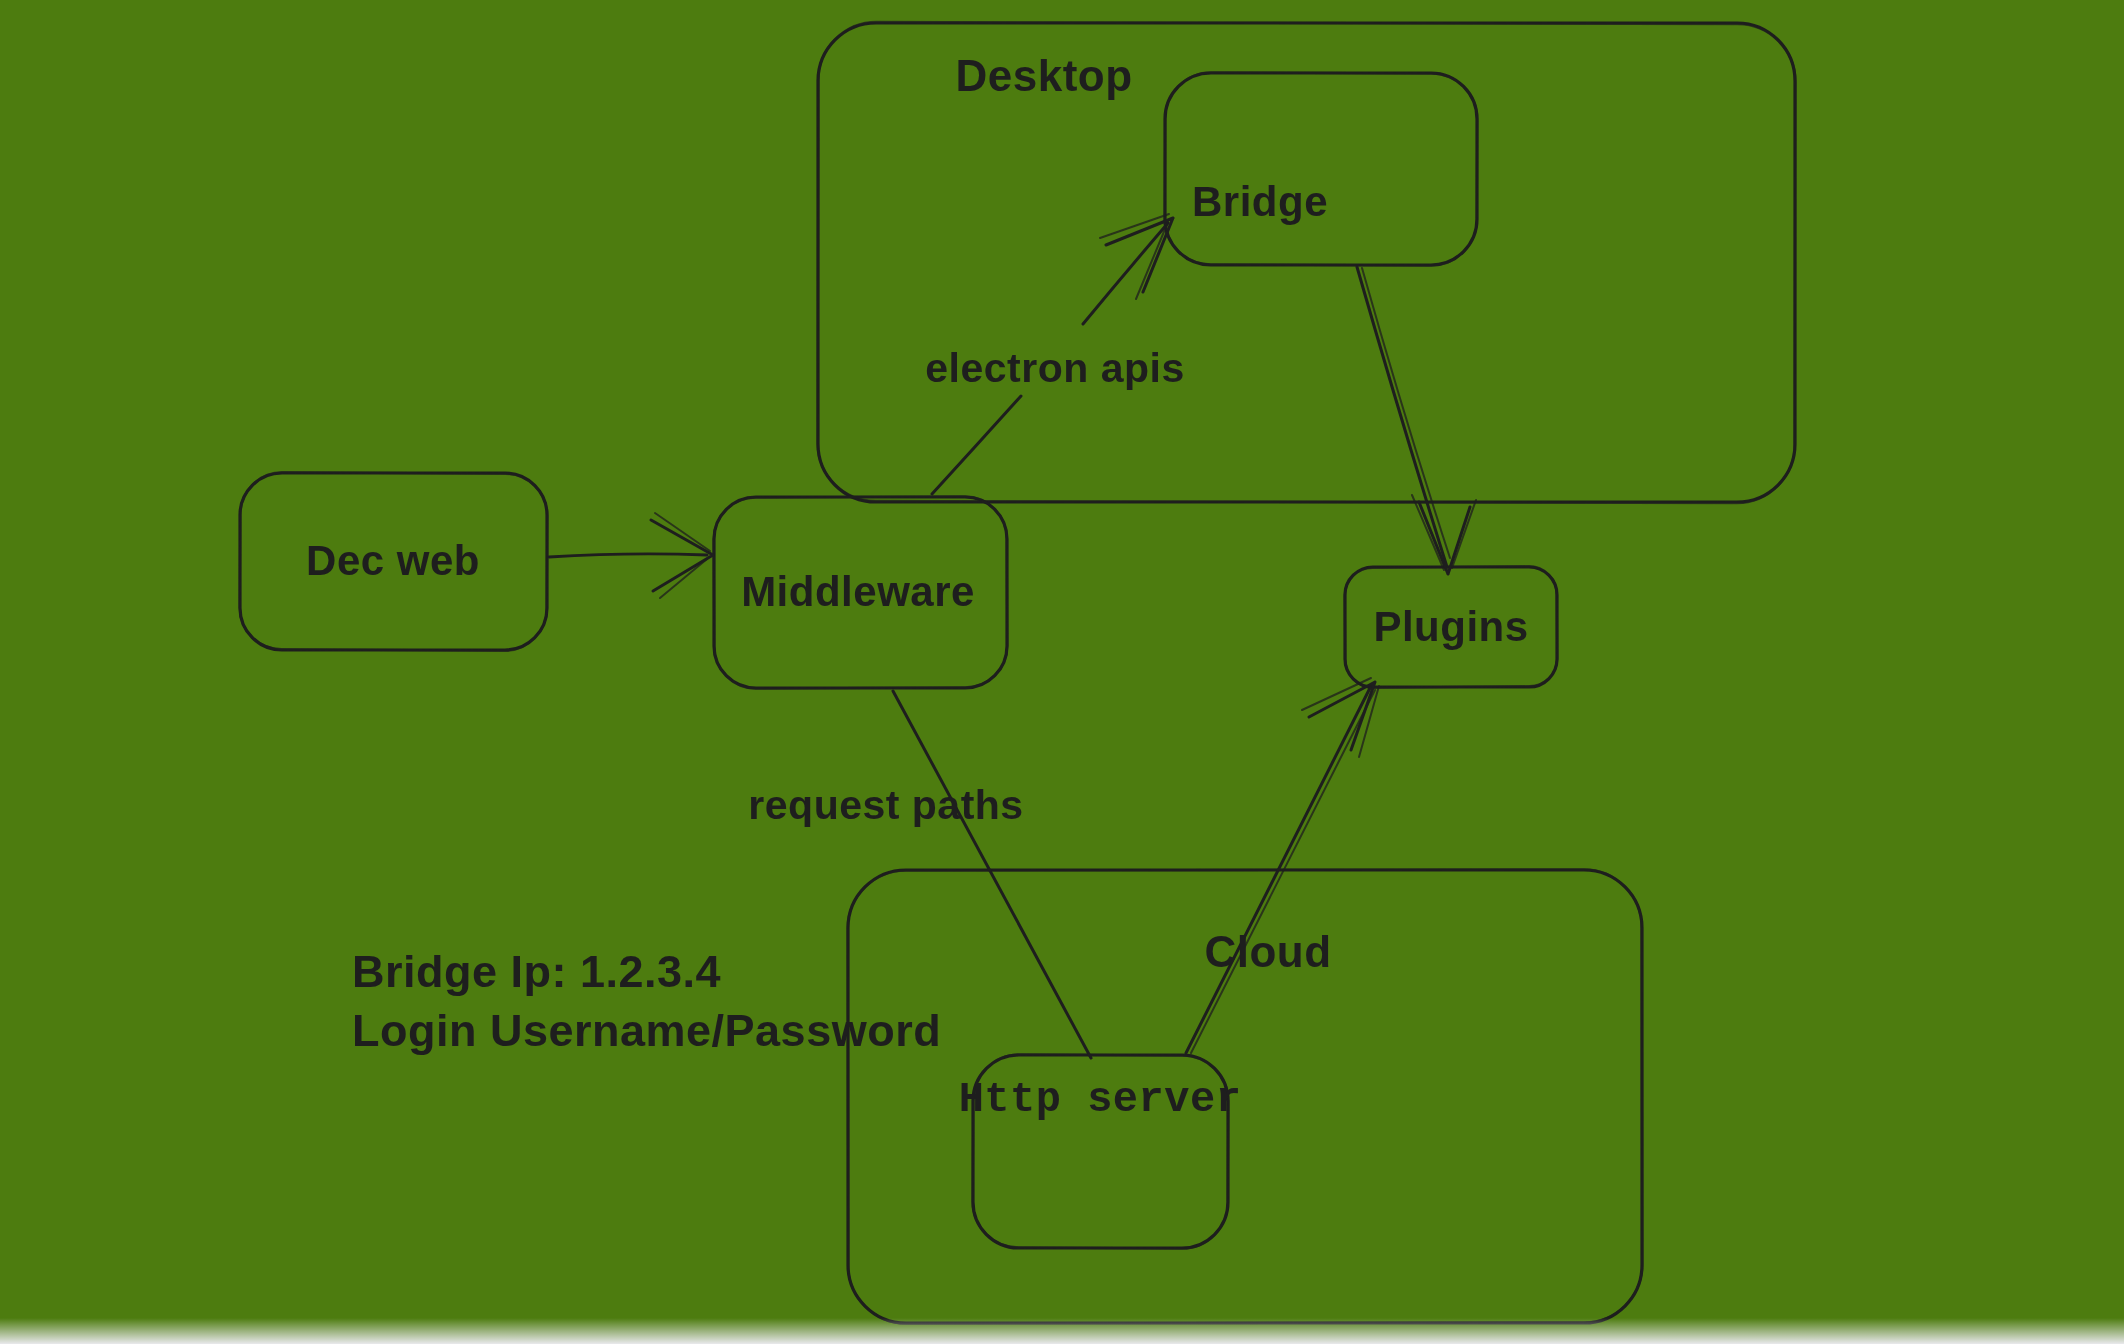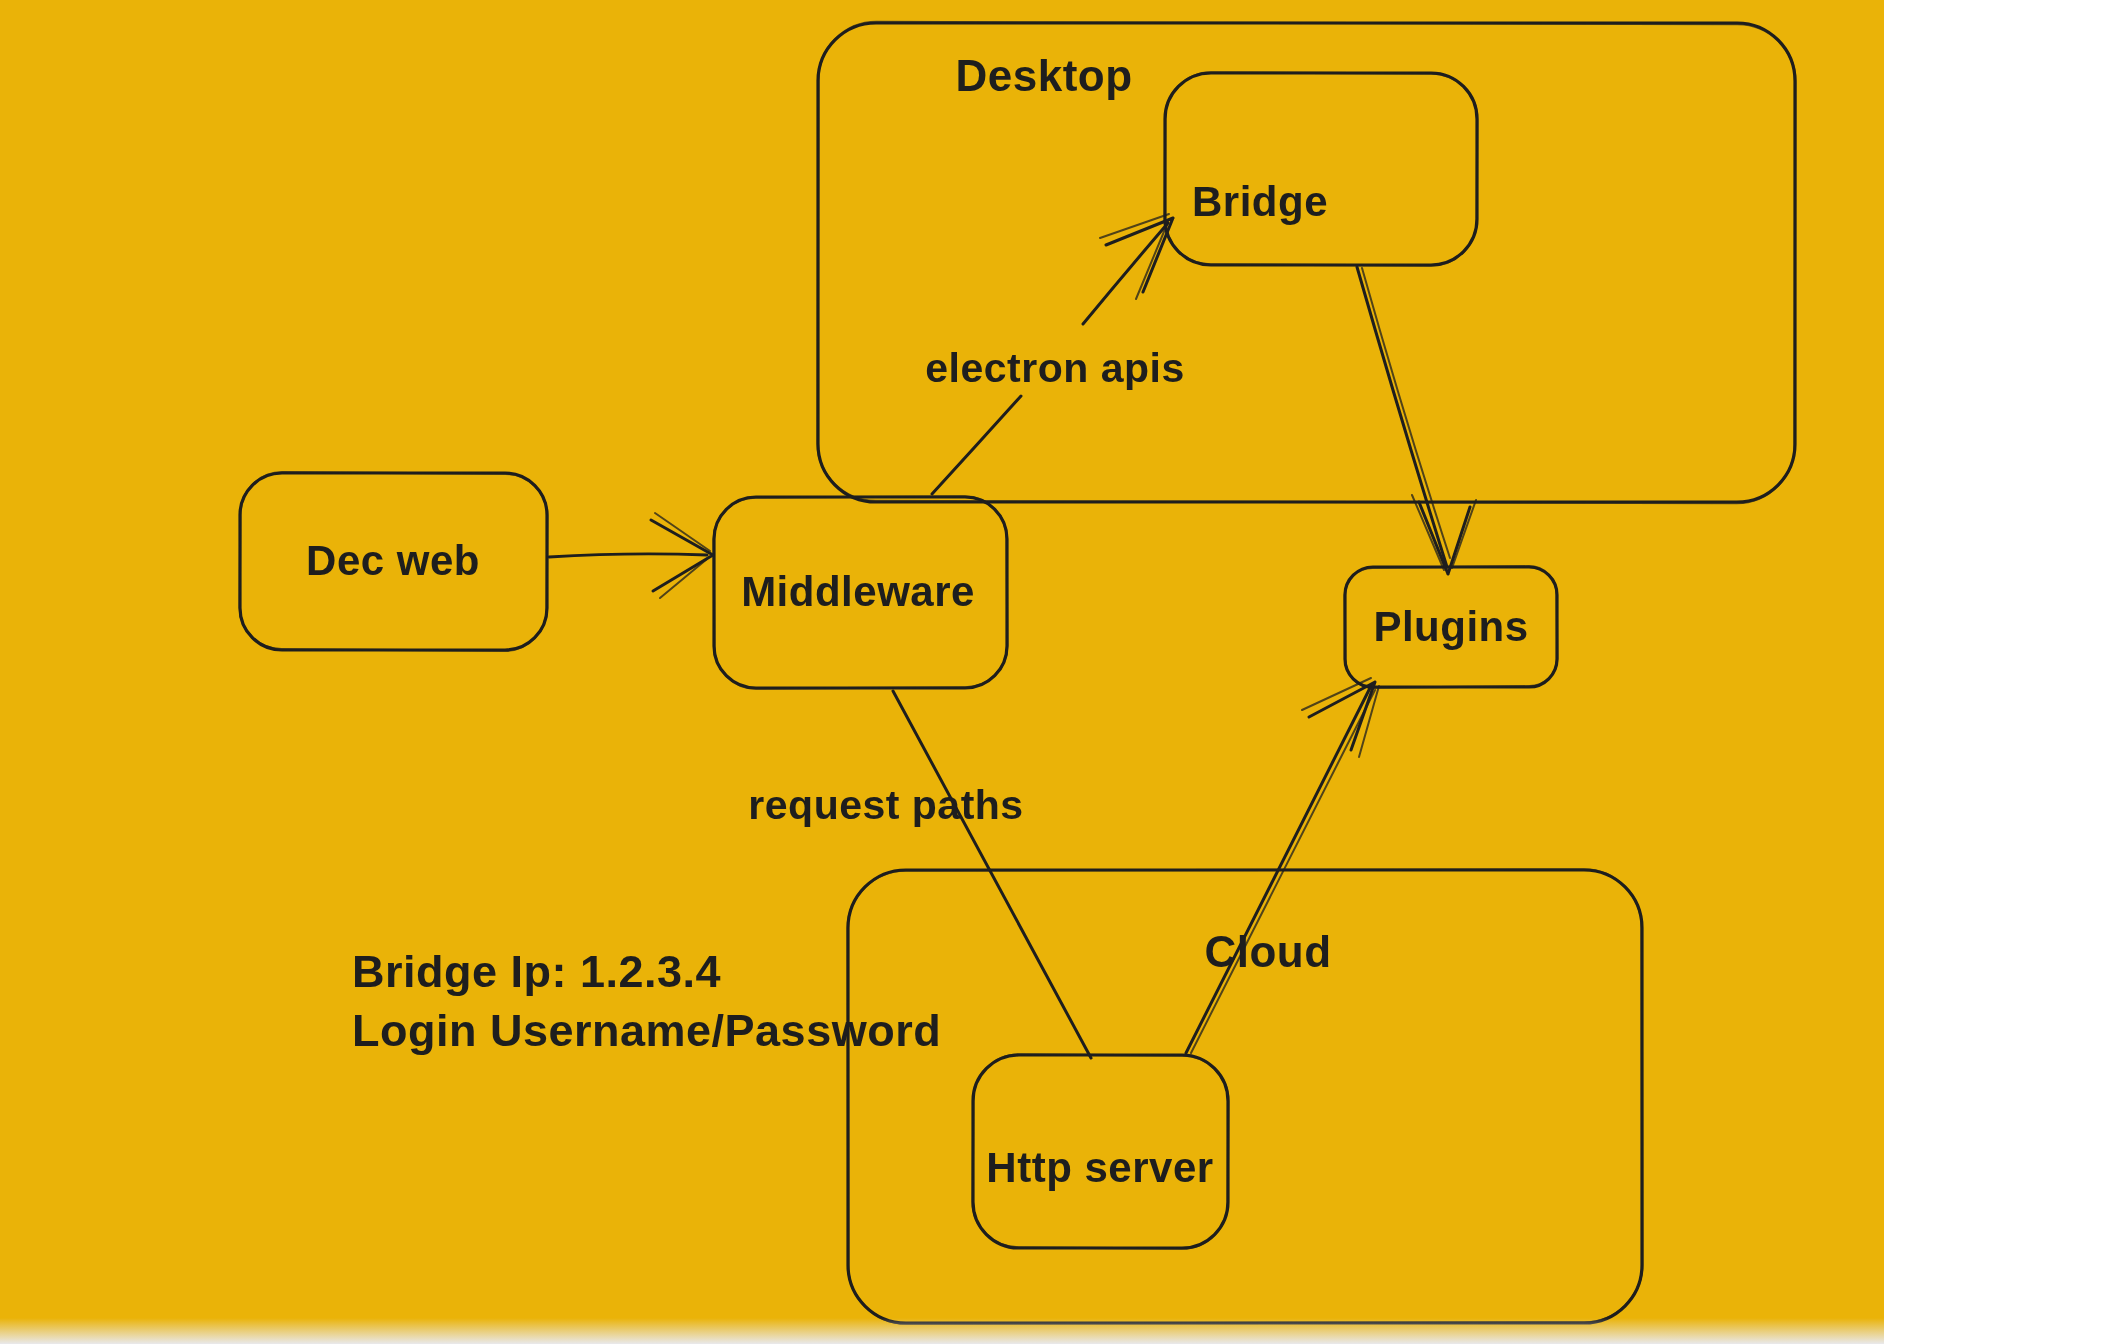--- a/index.html
+++ b/index.html
@@ -3,23 +3,23 @@
 <meta charset="utf-8">
 <style>
   html, body {
     margin: 0;
     padding: 0;
     background: #ffffff;
     font-family: "Liberation Sans", sans-serif;
   }
   .stage {
     position: relative;
-    width: 1884px;
+    width: 2124px;
     height: 1344px;
-    background: #eab308;
+    background: #4d7c0f;
     overflow: hidden;
   }
   .stage svg {
     position: absolute;
     left: 0;
     top: 0;
   }
   .sketch {
     fill: none;
     stroke: #1e1e1e;
@@ -158,21 +158,21 @@
   <div class="lbl lbl-title" style="left:1268px; top:952px;">Cloud</div>
 
   <div class="lbl lbl-node" style="left:393px; top:561px;">Dec web</div>
 
   <div class="lbl lbl-node" style="left:858px; top:592px;">Middleware</div>
 
   <div class="lbl lbl-node" style="left:1260px; top:170px;margin-top:32px;">Bridge</div>
 
   <div class="lbl lbl-node" style="left:1451px; top:627px;">Plugins</div>
 
-  <div class="lbl lbl-node" style="left:1100px; top:1168px;">Http server</div>
+  <div class="lbl lbl-node" style="left:1100px; top:1100px;font-family:Liberation Mono, monospace;">Http server</div>
 
   <div class="lbl lbl-edge" style="left:1055px; top:368px;">electron apis</div>
 
   <div class="lbl lbl-edge" style="left:886px; top:805px;text-align:right;">request paths</div>
 
   <div class="annotation">
     <div>Bridge Ip: 1.2.3.4</div>
     <div>Login Username/Password</div>
   </div>
 

